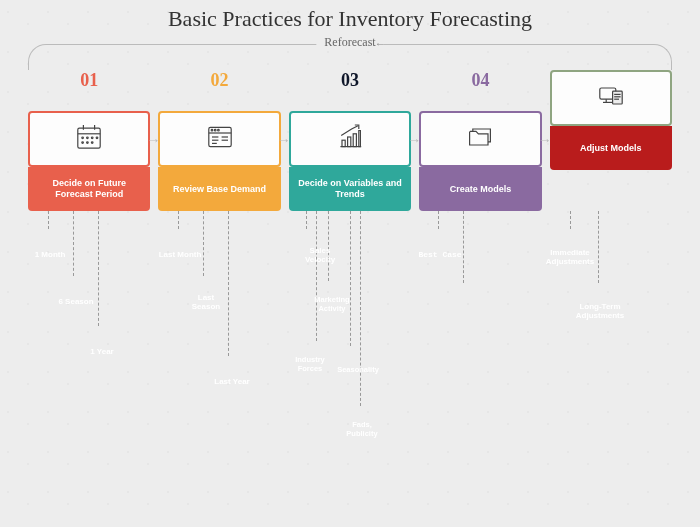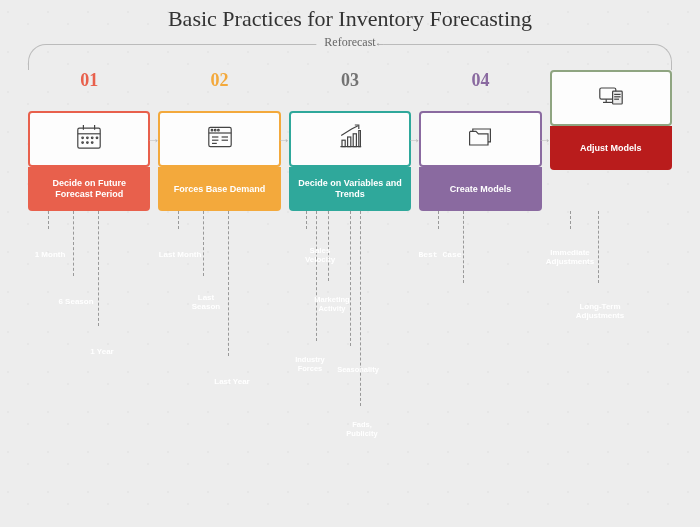--- a/index.html
+++ b/index.html
@@ -99,21 +99,21 @@
     right: -10px;
     top: 60px;
     color: #bbb;
     font-size: 14px;
   }
   
   .c1 .step-num, .c1 .card { color: #e8604c; border-color: #e8604c; }
   .c1 .card-label, .c1 .bubble { background: #e8604c; }
   .c2 .step-num, .c2 .card { color: #f3a93c; border-color: #f3a93c; font-family: Liberation Serif, serif; }
   .c2 .card-label, .c2 .bubble { background: #f3a93c; }
-  .c3 .step-num, .c3 .card { color: #737373; border-color: #2fa89b; }
+  .c3 .step-num, .c3 .card { color: #0f172a; border-color: #2fa89b; }
   .c3 .card-label, .c3 .bubble { background: #2fa89b; }
   .c4 .step-num, .c4 .card { color: #8a6aa0; border-color: #8a6aa0; }
   .c4 .card-label, .c4 .bubble { background: #8a6aa0; }
   .c5 .step-num, .c5 .card { color: #8fa581; border-color: #8fa581; }
   .c5 .card-label, .c5 .bubble { background: #b91c1c; }
 
   .bubbles-zone {
     position: relative;
     height: 280px;
     margin: 0 28px;
@@ -186,21 +186,21 @@
             <circle cx="14" cy="11.5" r="1"></circle>
             <circle cx="18" cy="11.5" r="1"></circle>
           <line x1="10" y1="20" x2="18" y2="20"></line>
             <line x1="10" y1="24" x2="18" y2="24"></line>
             <line x1="10" y1="28" x2="16" y2="28"></line>
           <line x1="22" y1="20" x2="30" y2="20"></line>
             <line x1="22" y1="24" x2="30" y2="24"></line>
         </svg>
       </span>
     </div>
-    <div class="card-label">Forces Base Demand</div>
+    <div class="card-label">Review Base Demand</div>
     <div class="arrow">→</div>
   </div>
 
   <div class="step c3">
     <div class="step-num">03</div>
     <div class="card">
       <span>
         <svg viewBox="0 0 40 40" fill="none" stroke="#444" stroke-width="1.5">
           <line x1="8" y1="32" x2="34" y2="32"></line>
           <rect x="10" y="24" width="4" height="8"></rect>

